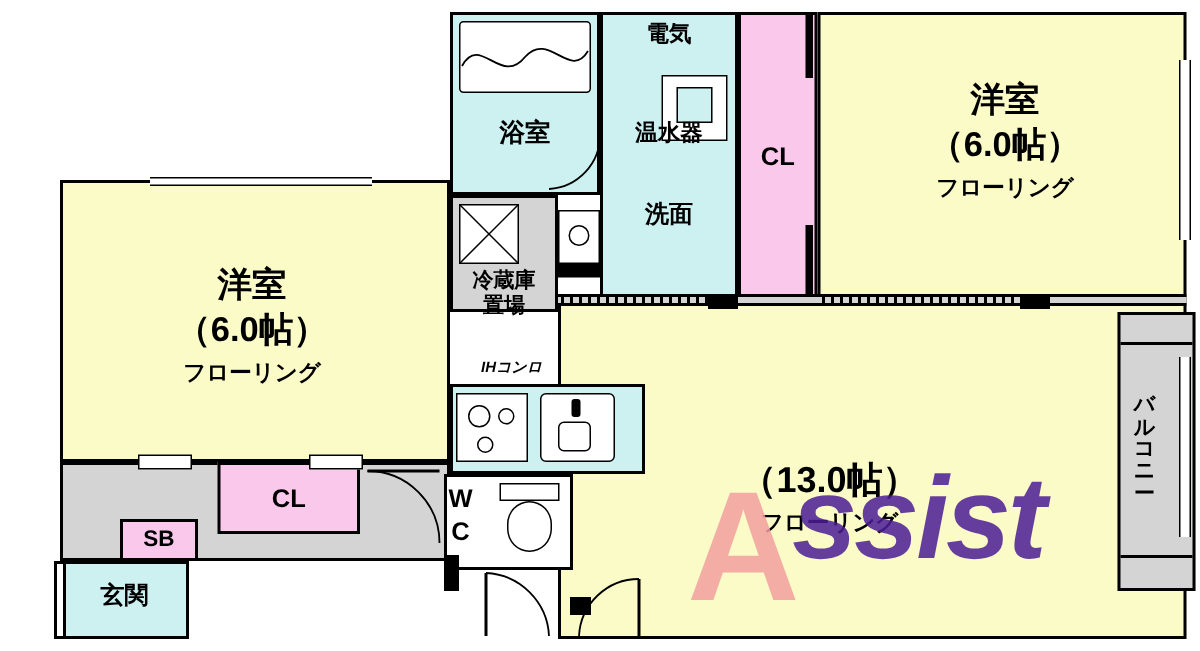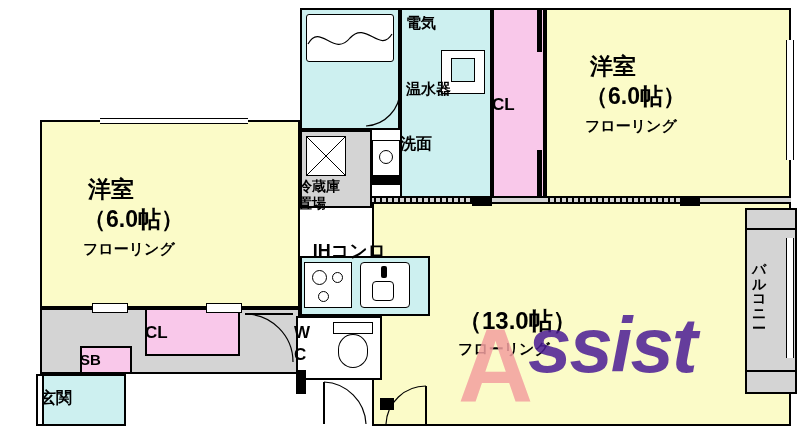--- a/index.html
+++ b/index.html
@@ -14,20 +14,21 @@
     background: #ffffff;
     font-family: "Liberation Sans", sans-serif;
     overflow: hidden;
   }
   .room, .wall, .label, .fixture, .shape {
     position: absolute;
     box-sizing: border-box;
   }
   .label {
     color: #000000;
+    text-align: center;
     white-space: nowrap;
     line-height: 1.25;
     font-weight: bold;
   }
   .yellow { background: #fbfbc8; }
   .cyan   { background: #cdf0f0; }
   .pink   { background: #f9c8ea; }
   .gray   { background: #d4d4d4; }
   .white  { background: #ffffff; }
   .bk { border: 2px solid #000000; }
@@ -82,20 +83,21 @@
 
   <div class="room cyan bk" style="left:400px; top:8px; width:92px; height:192px;"></div>
   <div class="label" style="left:400px; top:118px; width:92px; font-size:16px;margin-top:16px;">洗面</div>
 
   <div class="shape white bk1" style="left:441px; top:50px; width:44px; height:44px;"></div>
   <div class="shape bk1" style="left:451px; top:58px; width:24px; height:24px; background:#cdf0f0;"></div>
   <div class="label" style="left:406px; top:14px; width:80px; font-size:15px;">電気</div>
   <div class="label" style="left:406px; top:32px; width:80px; font-size:15px;margin-top:48px;">温水器</div>
 
   <div class="room cyan bk" style="left:300px; top:8px; width:100px; height:122px;"></div>
+  <div class="label" style="left:300px; top:78px; width:100px; font-size:17px;">浴室</div>
 
   <div class="shape white bk1" style="left:306px; top:14px; width:88px; height:48px; border-radius:3px;"></div>
   <svg class="shape" style="left:306px; top:14px; width:88px; height:48px;" viewBox="0 0 88 48">
     <path d="M2,30 C14,8 28,44 44,24 C60,6 74,40 86,20" stroke="#000" stroke-width="1.2" fill="none"></path>
   </svg>
 
   <svg class="shape" style="left:362px; top:88px; width:40px; height:40px;" viewBox="0 0 40 40">
     <path d="M38,2 A36,36 0 0,1 4,38" stroke="#000" stroke-width="1.2" fill="none"></path>
     <line x1="38" y1="2" x2="38" y2="38" stroke="#000" stroke-width="2"></line>
   </svg>
@@ -143,21 +145,21 @@
 
   <div class="room yellow bk" style="left:372px; top:200px; width:419px; height:226px;"></div>
   <div class="label" style="left:458px; top:306px; width:190px; font-size:24px;">（13.0帖）</div>
   <div class="label" style="left:458px; top:340px; width:190px; font-size:15px;">フローリング</div>
 
   <div class="shape" style="left:372px; top:196px; width:419px; height:8px; background:#d4d4d4; border-top:2px solid #000; border-bottom:2px solid #000;"></div>
   <div class="shape" style="left:374px; top:198px; width:100px; height:4px; background:repeating-linear-gradient(90deg,#000 0 2px,transparent 2px 6px);"></div>
   <div class="shape" style="left:548px; top:198px; width:130px; height:4px; background:repeating-linear-gradient(90deg,#000 0 2px,transparent 2px 6px);"></div>
 
   <div class="room cyan bk" style="left:300px; top:256px; width:130px; height:60px;"></div>
-  <div class="label" style="left:296px; top:240px; width:90px; font-size:18px; text-align:right;">IHコンロ</div>
+  <div class="label" style="left:296px; top:240px; width:90px; font-size:10px; text-align:center;font-style:italic;">IHコンロ</div>
 
   <div class="shape white bk1" style="left:304px; top:262px; width:48px; height:46px;"></div>
   <div class="shape" style="left:312px; top:270px; width:15px; height:15px; border:1.2px solid #000; border-radius:50%;"></div>
   <div class="shape" style="left:332px; top:272px; width:11px; height:11px; border:1.2px solid #000; border-radius:50%;"></div>
   <div class="shape" style="left:318px; top:291px; width:11px; height:11px; border:1.2px solid #000; border-radius:50%;"></div>
 
   <div class="shape white bk1" style="left:360px; top:262px; width:50px; height:46px; border-radius:4px;"></div>
   <div class="shape" style="left:381px; top:266px; width:6px; height:12px; background:#000; border-radius:2px;"></div>
   <div class="shape" style="left:372px; top:281px; width:22px; height:20px; border:1.2px solid #000; border-radius:4px;"></div>
 

